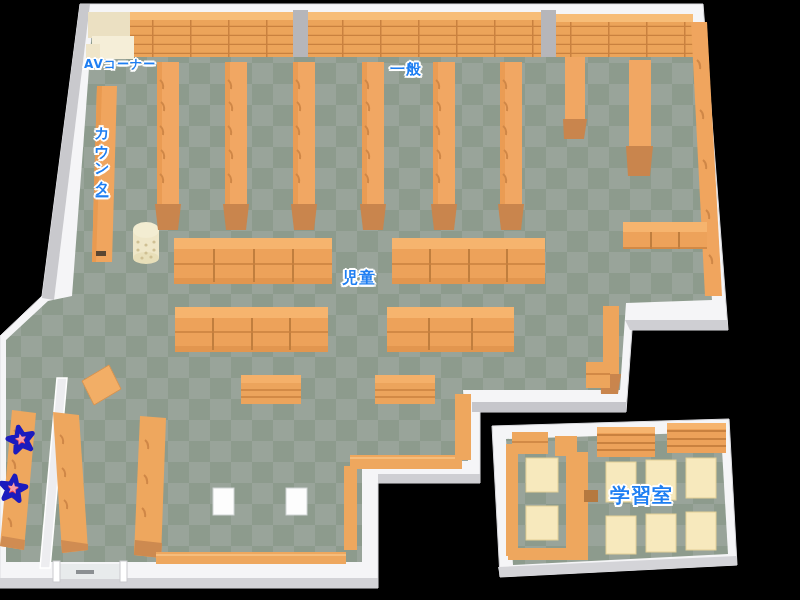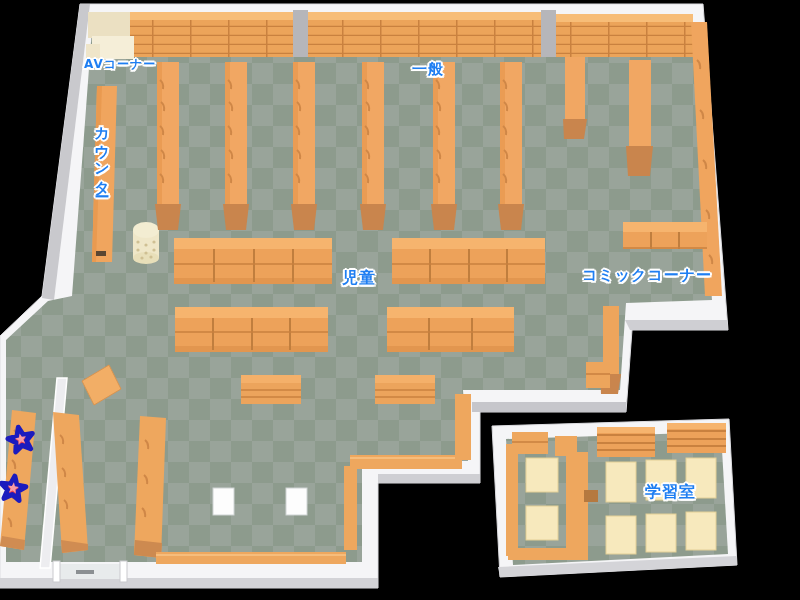--- a/index.html
+++ b/index.html
@@ -14,25 +14,25 @@
     letter-spacing:1px;
     text-shadow:
       -2px 0 0 #fff, 2px 0 0 #fff, 0 -2px 0 #fff, 0 2px 0 #fff,
       -1.5px -1.5px 0 #fff, 1.5px -1.5px 0 #fff,
       -1.5px 1.5px 0 #fff, 1.5px 1.5px 0 #fff,
       0 0 3px #fff;
     z-index:5;
   }
   .vertical{writing-mode:vertical-rl;}
   .lbl-av{left:84px;top:56px;font-size:12px;}
-  .lbl-general{left:390px;top:60px;font-size:15px;margin-left:22px;}
+  .lbl-general{left:390px;top:60px;font-size:15px;}
   .lbl-counter{left:92px;top:116px;font-size:15px;height:110px;}
   .lbl-children{left:342px;top:268px;font-size:16px;}
   .lbl-comic{left:582px;top:266px;font-size:15px;}
-  .lbl-study{left:645px;top:482px;font-size:16px;}
+  .lbl-study{left:610px;top:482px;font-size:20px;}
 </style>
 </head>
 <body>
 
 <div id="stage">
 
 <svg width="800" height="600" viewBox="0 0 800 600">
   <defs>
     <pattern id="checker" width="42" height="42" patternUnits="userSpaceOnUse">
       <rect width="42" height="42" fill="#99a49a"></rect>
@@ -269,16 +269,15 @@
       <rect x="646" y="514" width="30" height="38"></rect>
       <rect x="686" y="512" width="30" height="38"></rect>
     </g>
   </g>
 </svg>
 
 <div class="map-label lbl-av">AVコーナー</div>
 <div class="map-label lbl-general">一般</div>
 <div class="map-label lbl-counter vertical">カウンター</div>
 <div class="map-label lbl-children">児童</div>
-<div class="map-label lbl-comic">コミックコーナー</div>
 <div class="map-label lbl-study">学習室</div>
 
 </div>
 
 </body></html>

